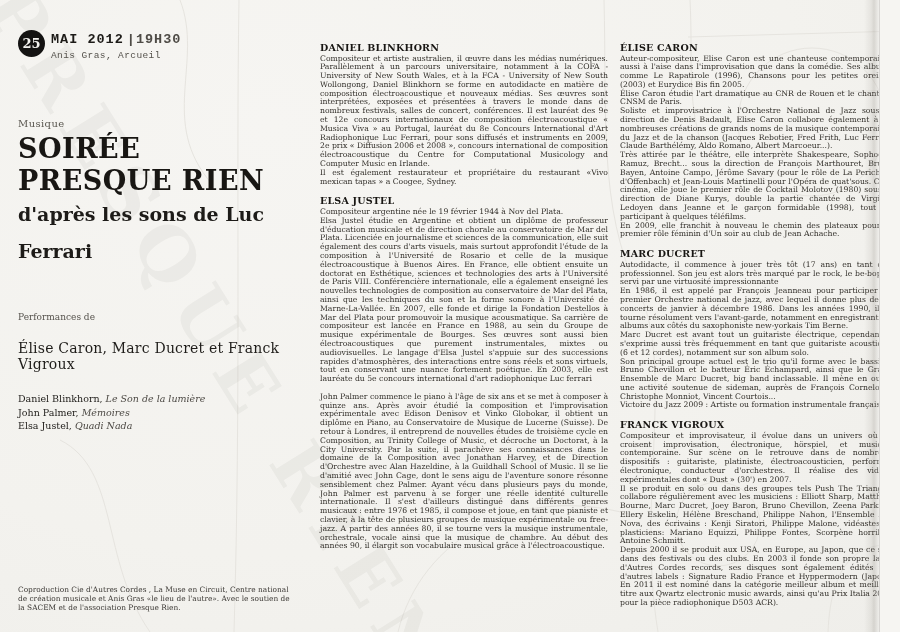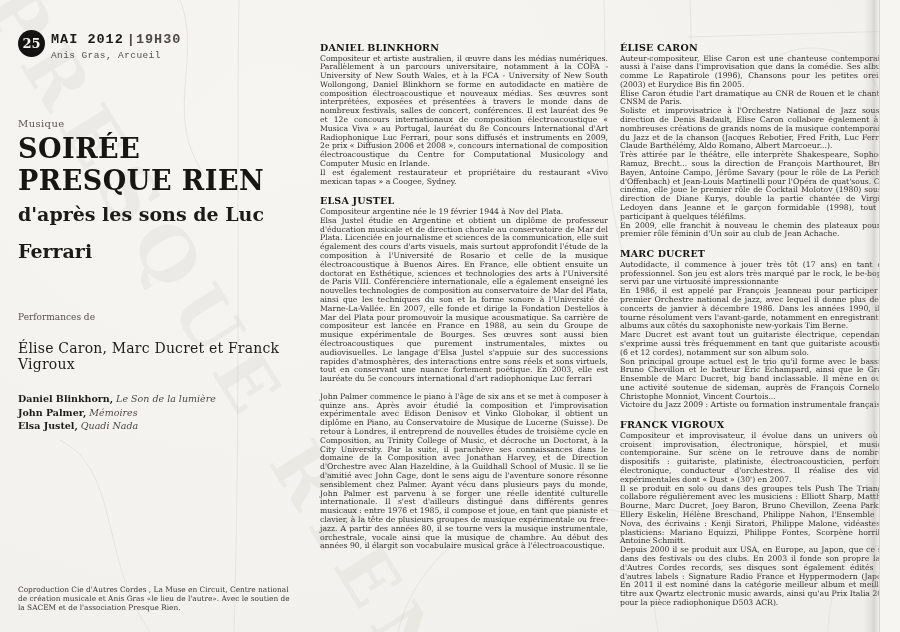--- a/index.html
+++ b/index.html
@@ -39,21 +39,21 @@
   .date-line{font-size:13.5px;font-weight:bold;letter-spacing:1px;color:#1d1b18;margin-top:2px;}
   .date-line .time{color:#4e4b46;font-weight:bold;margin-left:3px;}
   .venue{font-size:9.5px;color:#55524c;letter-spacing:0.4px;margin-top:3px;}
   .category{font-size:10px;color:#5a5750;letter-spacing:0.4px;margin-top:57px;}
   h1.title{font-size:27px;line-height:32px;letter-spacing:0.5px;font-weight:bold;color:#181613;margin:4px 0 0 0;}
   .subtitle{font-size:19px;font-weight:bold;color:#1d1b18;margin-top:6px;}
   .subtitle2{font-size:19px;font-weight:bold;color:#1d1b18;margin-top:15px;}
   .perf-label{font-size:9px;color:#55524c;margin-top:50px;}
   .perf-names{font-size:14px;font-weight:normal;color:#1f1d1a;margin-top:18px;letter-spacing:0.2px;}
   .program{margin-top:20px;font-size:9.5px;line-height:13.5px;}
-  .program .artist{font-weight:bold;color:#1f1d1a;text-align:center;}
+  .program .artist{font-weight:normal;color:#1f1d1a;text-align:center;}
   .program .work{font-style:italic;color:#4c4944;}
   .credits{
     position:absolute;left:18px;top:586px;width:276px;z-index:2;
     font-size:7.4px;line-height:8.9px;color:#3a3733;text-align:left;
   }
 
   
   .bio{margin-bottom:9px;}
   .bio h3{font-size:9.5px;font-weight:bold;letter-spacing:0.2px;color:#181613;margin:0 0 1.5px 0;}
   .bio p{margin:0;font-size:7.7px;line-height:8.8px;text-align:justify;color:#33302b;}

